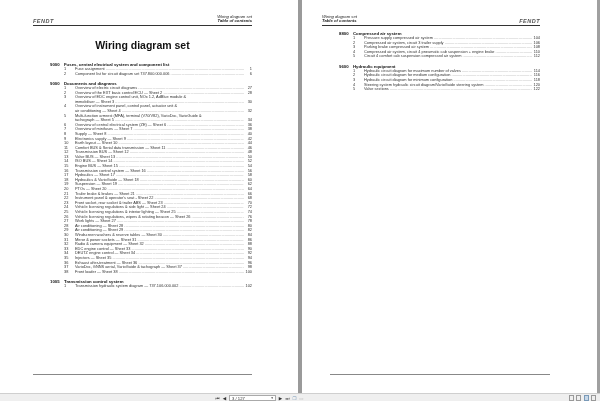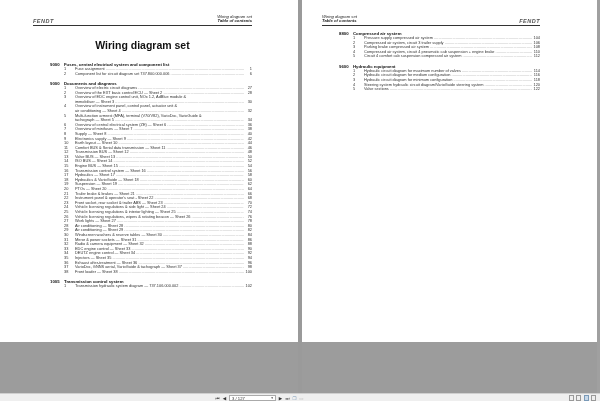--- a/index.html
+++ b/index.html
@@ -1,18 +1,18 @@
 <!DOCTYPE html>
 <html><head>
 <meta charset="utf-8">
 <style>
   * { box-sizing: border-box; margin: 0; padding: 0; }
   html, body { width: 600px; height: 401px; overflow: hidden; background: #a6a6a6; font-family: "Liberation Sans", sans-serif; }
   .viewer { position: absolute; left: 0; top: 0; width: 600px; height: 401px; background: #9c9c9c; }
-  .page { position: absolute; top: 0; background: #fff; height: 342px; overflow: hidden; }
+  .page { position: absolute; top: 0; background: #fff; height: 393px; overflow: hidden; }
   .page.left { left: 0; width: 298px; }
   .page.right { left: 302px; width: 295px; }
   .gutter { position: absolute; left: 298px; top: 0; width: 4px; height: 393px; background: #9a9a9a; }
   .rightedge { position: absolute; left: 597px; top: 0; width: 3px; height: 393px; background: #a0a0a0; }
 
   .hdr { position: absolute; top: 14px; height: 12px; border-bottom: 0.6px solid #333; }
   .page.left .hdr { left: 33px; width: 219px; }
   .page.right .hdr { left: 20px; width: 218px; }
   .logo { position: absolute; bottom: 1px; font-size: 5.5px; font-weight: bold; font-style: italic; letter-spacing: 0.5px; color: #555; }
   .page.left .logo { left: 0; }

